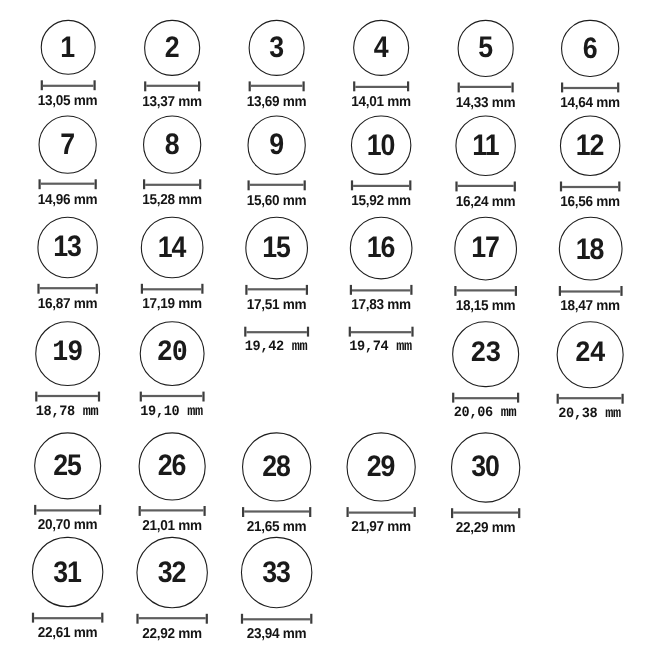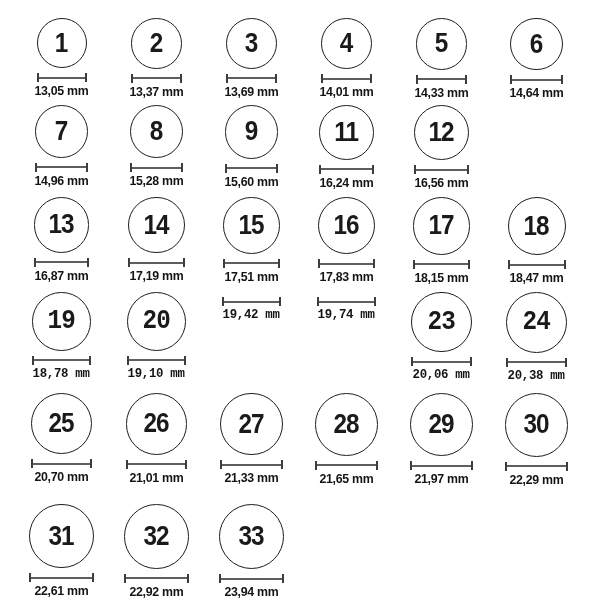--- a/index.html
+++ b/index.html
@@ -136,20 +136,27 @@
         <div class="label">15,28 mm</div>
       </div>
       <div class="cell">
         <div class="circle" style="width:53.8px;height:53.8px">
           <span class="num">9</span>
         </div>
         <div class="ruler" style="width:53.8px"></div>
         <div class="label">15,60 mm</div>
       </div>
       <div class="cell">
+        <div class="circle" style="width:54.2px;height:54.2px">
+          <span class="num">10</span>
+        </div>
+        <div class="ruler" style="width:54.2px"></div>
+        <div class="label">15,92 mm</div>
+      </div>
+      <div class="cell">
         <div class="circle" style="width:54.7px;height:54.7px">
           <span class="num">11</span>
         </div>
         <div class="ruler" style="width:54.7px"></div>
         <div class="label">16,24 mm</div>
       </div>
       <div class="cell">
         <div class="circle" style="width:55.2px;height:55.2px">
           <span class="num">12</span>
         </div>
@@ -248,27 +255,20 @@
         <div class="label">20,70 mm</div>
       </div>
       <div class="cell">
         <div class="circle" style="width:61.8px;height:61.8px">
           <span class="num">26</span>
         </div>
         <div class="ruler" style="width:61.8px"></div>
         <div class="label">21,01 mm</div>
       </div>
       <div class="cell">
-        <div class="circle" style="width:62.2px;height:62.2px">
-          <span class="num">27</span>
-        </div>
-        <div class="ruler" style="width:62.2px"></div>
-        <div class="label">21,33 mm</div>
-      </div>
-      <div class="cell">
         <div class="circle" style="width:62.7px;height:62.7px">
           <span class="num">28</span>
         </div>
         <div class="ruler" style="width:62.7px"></div>
         <div class="label">21,65 mm</div>
       </div>
       <div class="cell">
         <div class="circle" style="width:63.2px;height:63.2px">
           <span class="num">29</span>
         </div>
@@ -276,21 +276,21 @@
         <div class="label">21,97 mm</div>
       </div>
       <div class="cell">
         <div class="circle" style="width:63.6px;height:63.6px">
           <span class="num">30</span>
         </div>
         <div class="ruler" style="width:63.6px"></div>
         <div class="label">22,29 mm</div>
       </div>
     </div>
-    <div class="row" style="top: 504px; text-align: center;">
+    <div class="row" style="top: 488px; text-align: center;">
       <div class="cell">
         <div class="circle" style="width:64.1px;height:64.1px">
           <span class="num">31</span>
         </div>
         <div class="ruler" style="width:64.1px"></div>
         <div class="label">22,61 mm</div>
       </div>
       <div class="cell">
         <div class="circle" style="width:64.6px;height:64.6px">
           <span class="num">32</span>

